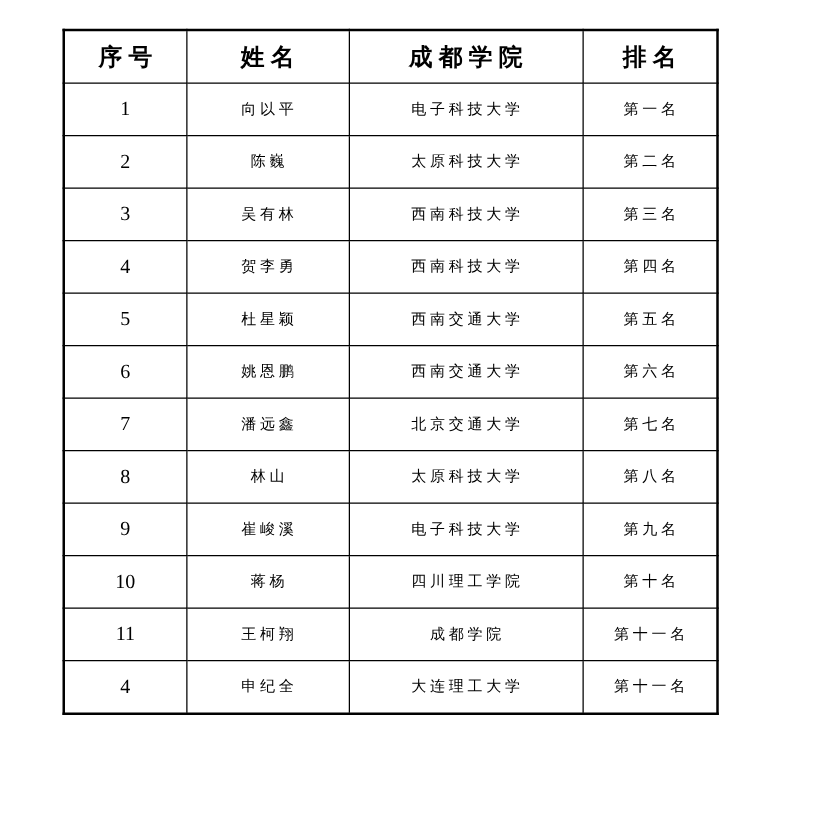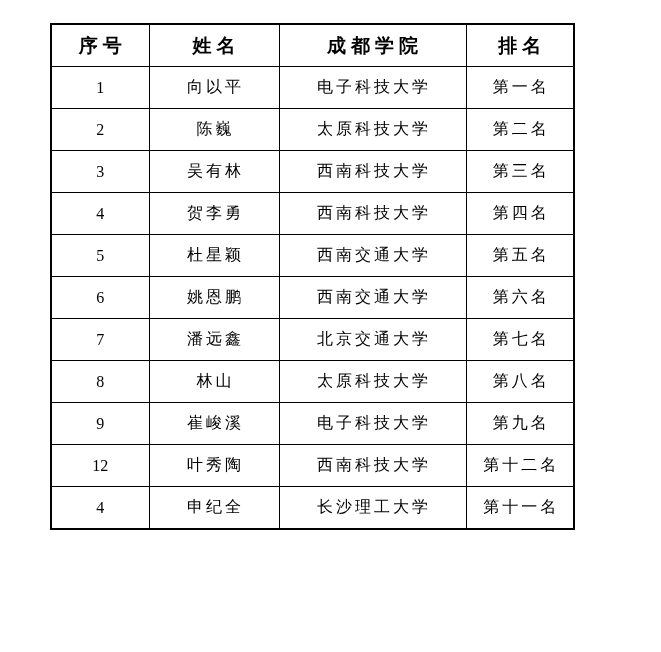--- a/index.html
+++ b/index.html
@@ -35,21 +35,21 @@
   .ranking-table th {
     height: 41px;
     font-size: 19px;
     font-weight: bold;
     letter-spacing: 5px;
     text-indent: 5px; 
     margin-left: 36px;
   }
   .ranking-table td {
     height: 41px;
-    font-size: 16px;
+    font-size: 12px;
     letter-spacing: 3px;
     text-indent: 3px;
   }
   .ranking-table td.seq-cell {
     letter-spacing: 0;
     text-indent: 0;
     font-size: 16px;
   }
   col.c-seq    { width: 98px; }
   col.c-name   { width: 130px; }
@@ -123,25 +123,31 @@
     <td>太原科技大学</td>
     <td>第八名</td>
   </tr>
       <tr>
     <td class="seq-cell">9</td>
     <td>崔峻溪</td>
     <td>电子科技大学</td>
     <td>第九名</td>
   </tr>
       <tr>
-    <td class="seq-cell">12</td>
-    <td>叶秀陶</td>
-    <td>西南科技大学</td>
-    <td>第十二名</td>
+    <td class="seq-cell">10</td>
+    <td>蒋杨</td>
+    <td>四川理工学院</td>
+    <td>第十名</td>
+  </tr>
+      <tr>
+    <td class="seq-cell">11</td>
+    <td>王柯翔</td>
+    <td>成都学院</td>
+    <td>第十一名</td>
   </tr>
       <tr>
     <td class="seq-cell">4</td>
     <td>申纪全</td>
-    <td>长沙理工大学</td>
+    <td>大连理工大学</td>
     <td>第十一名</td>
   </tr>
     </tbody>
 </table>
 
 </body></html>

